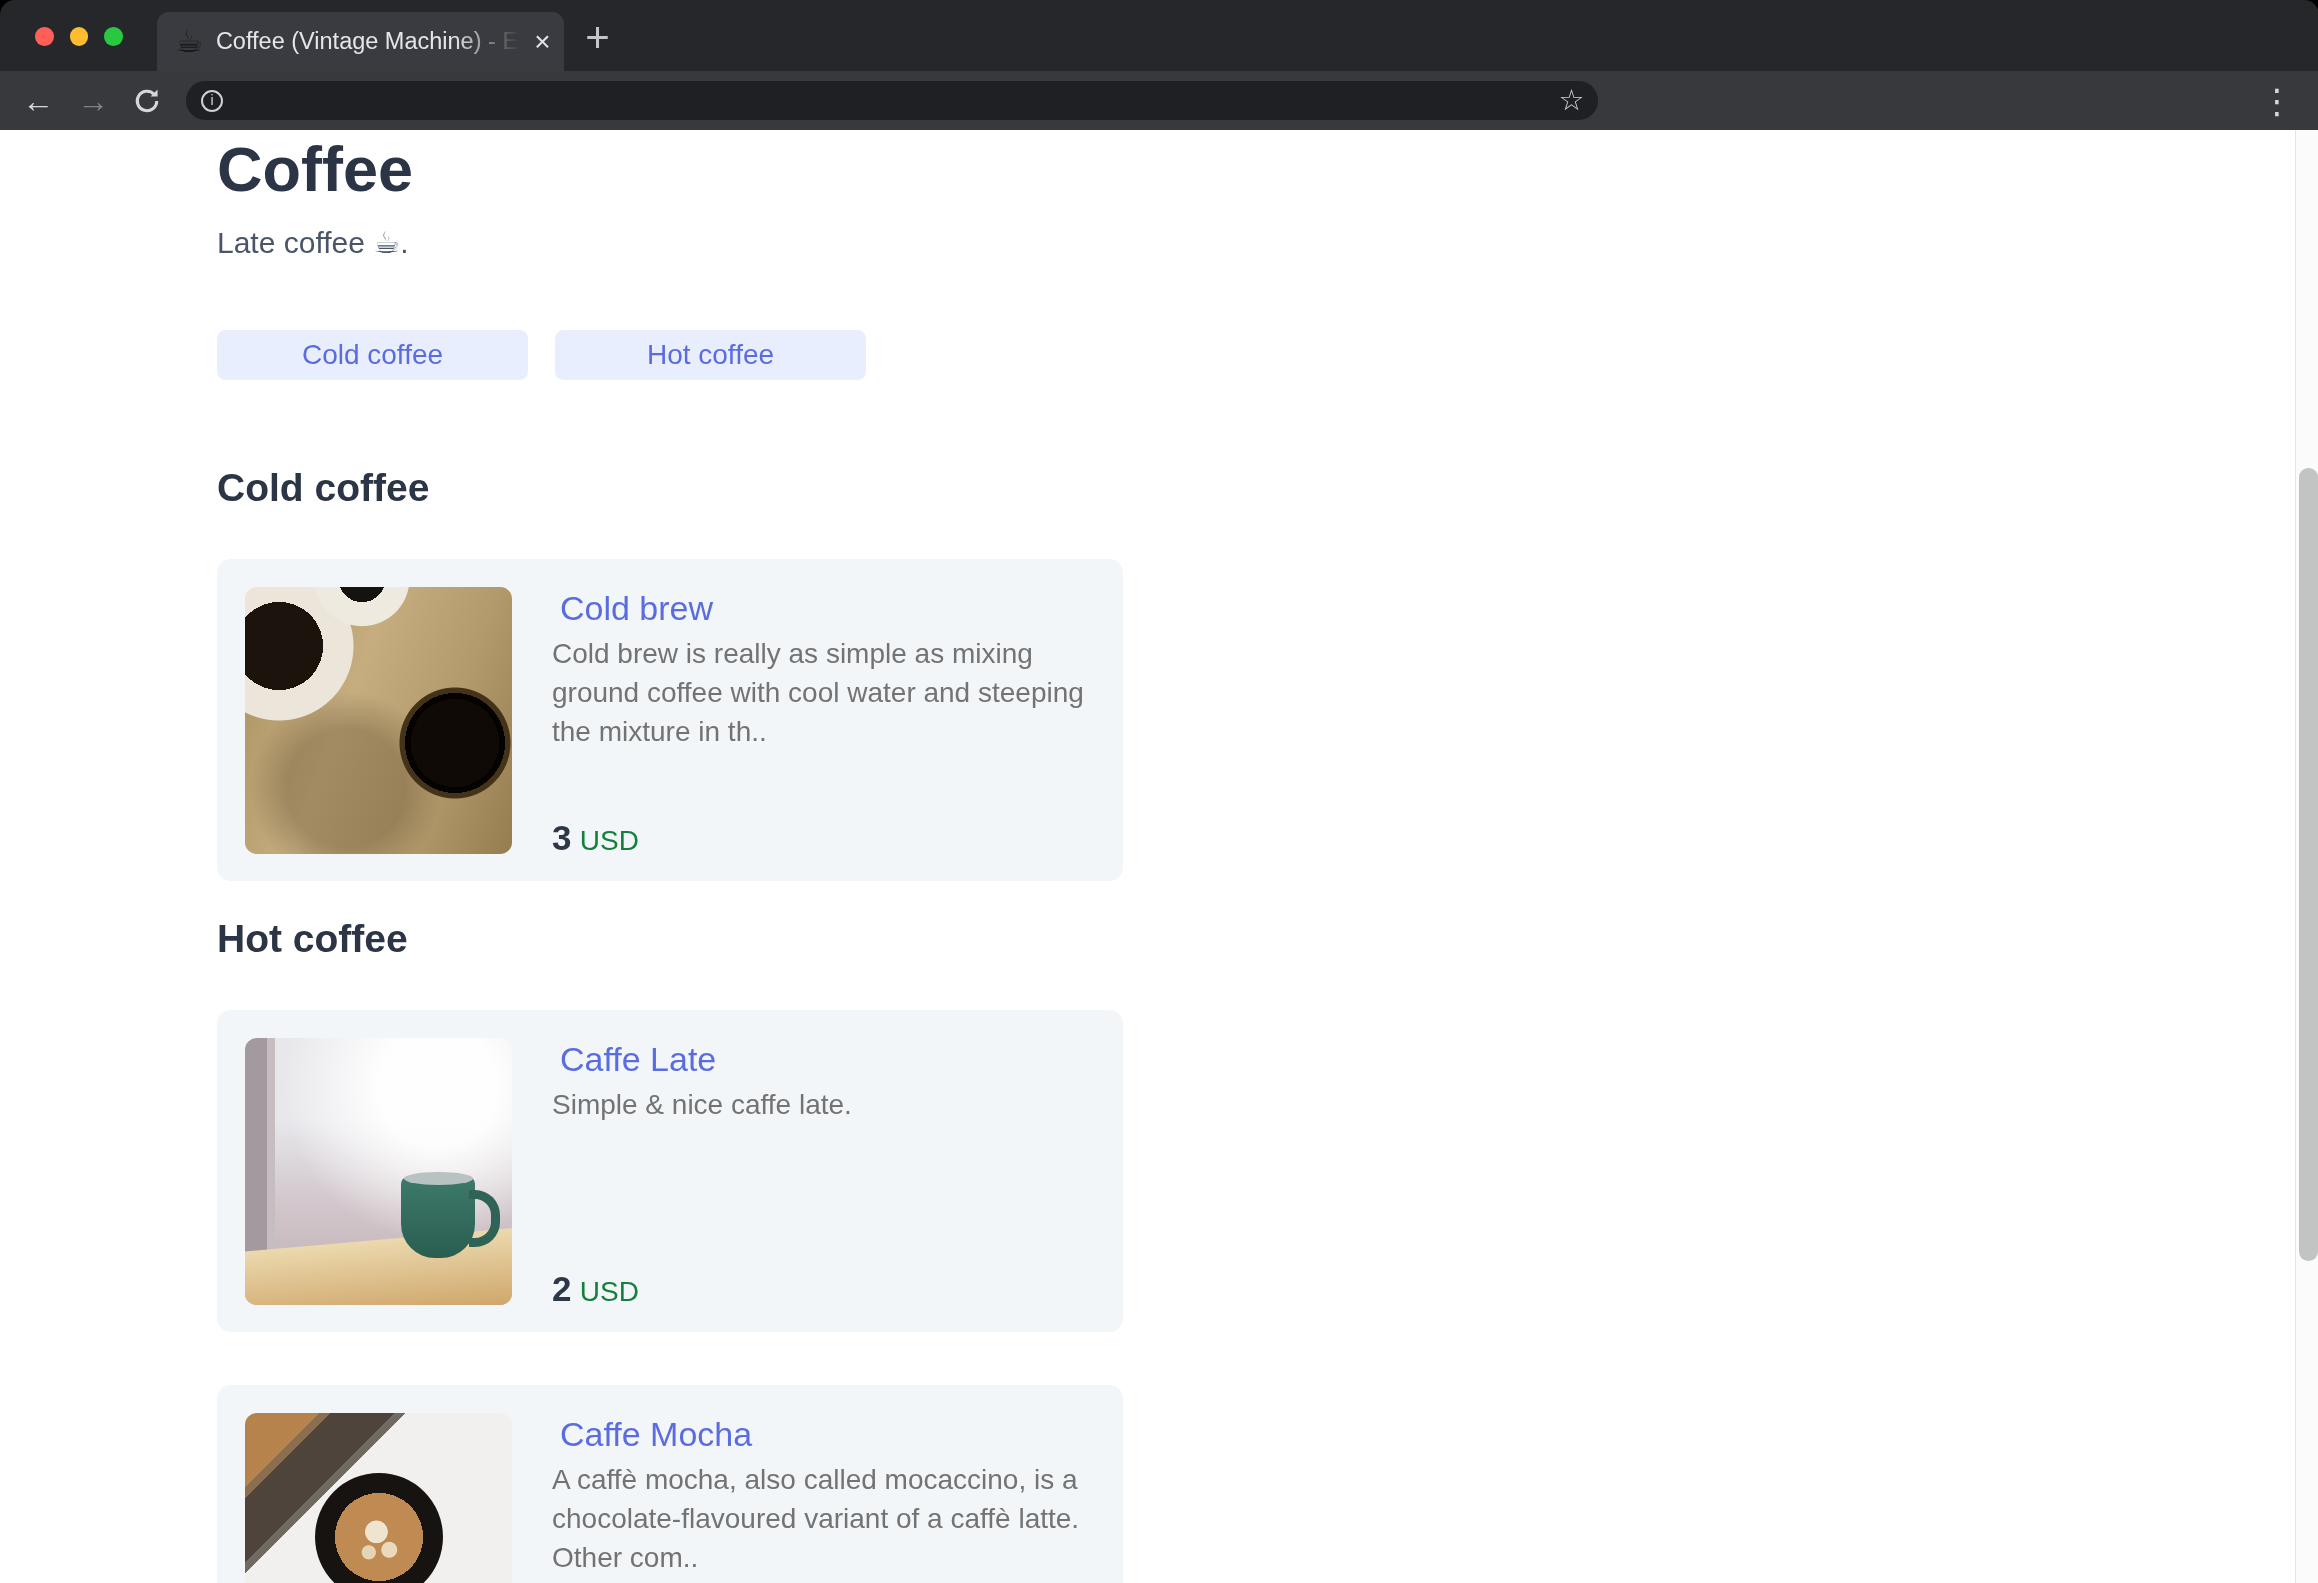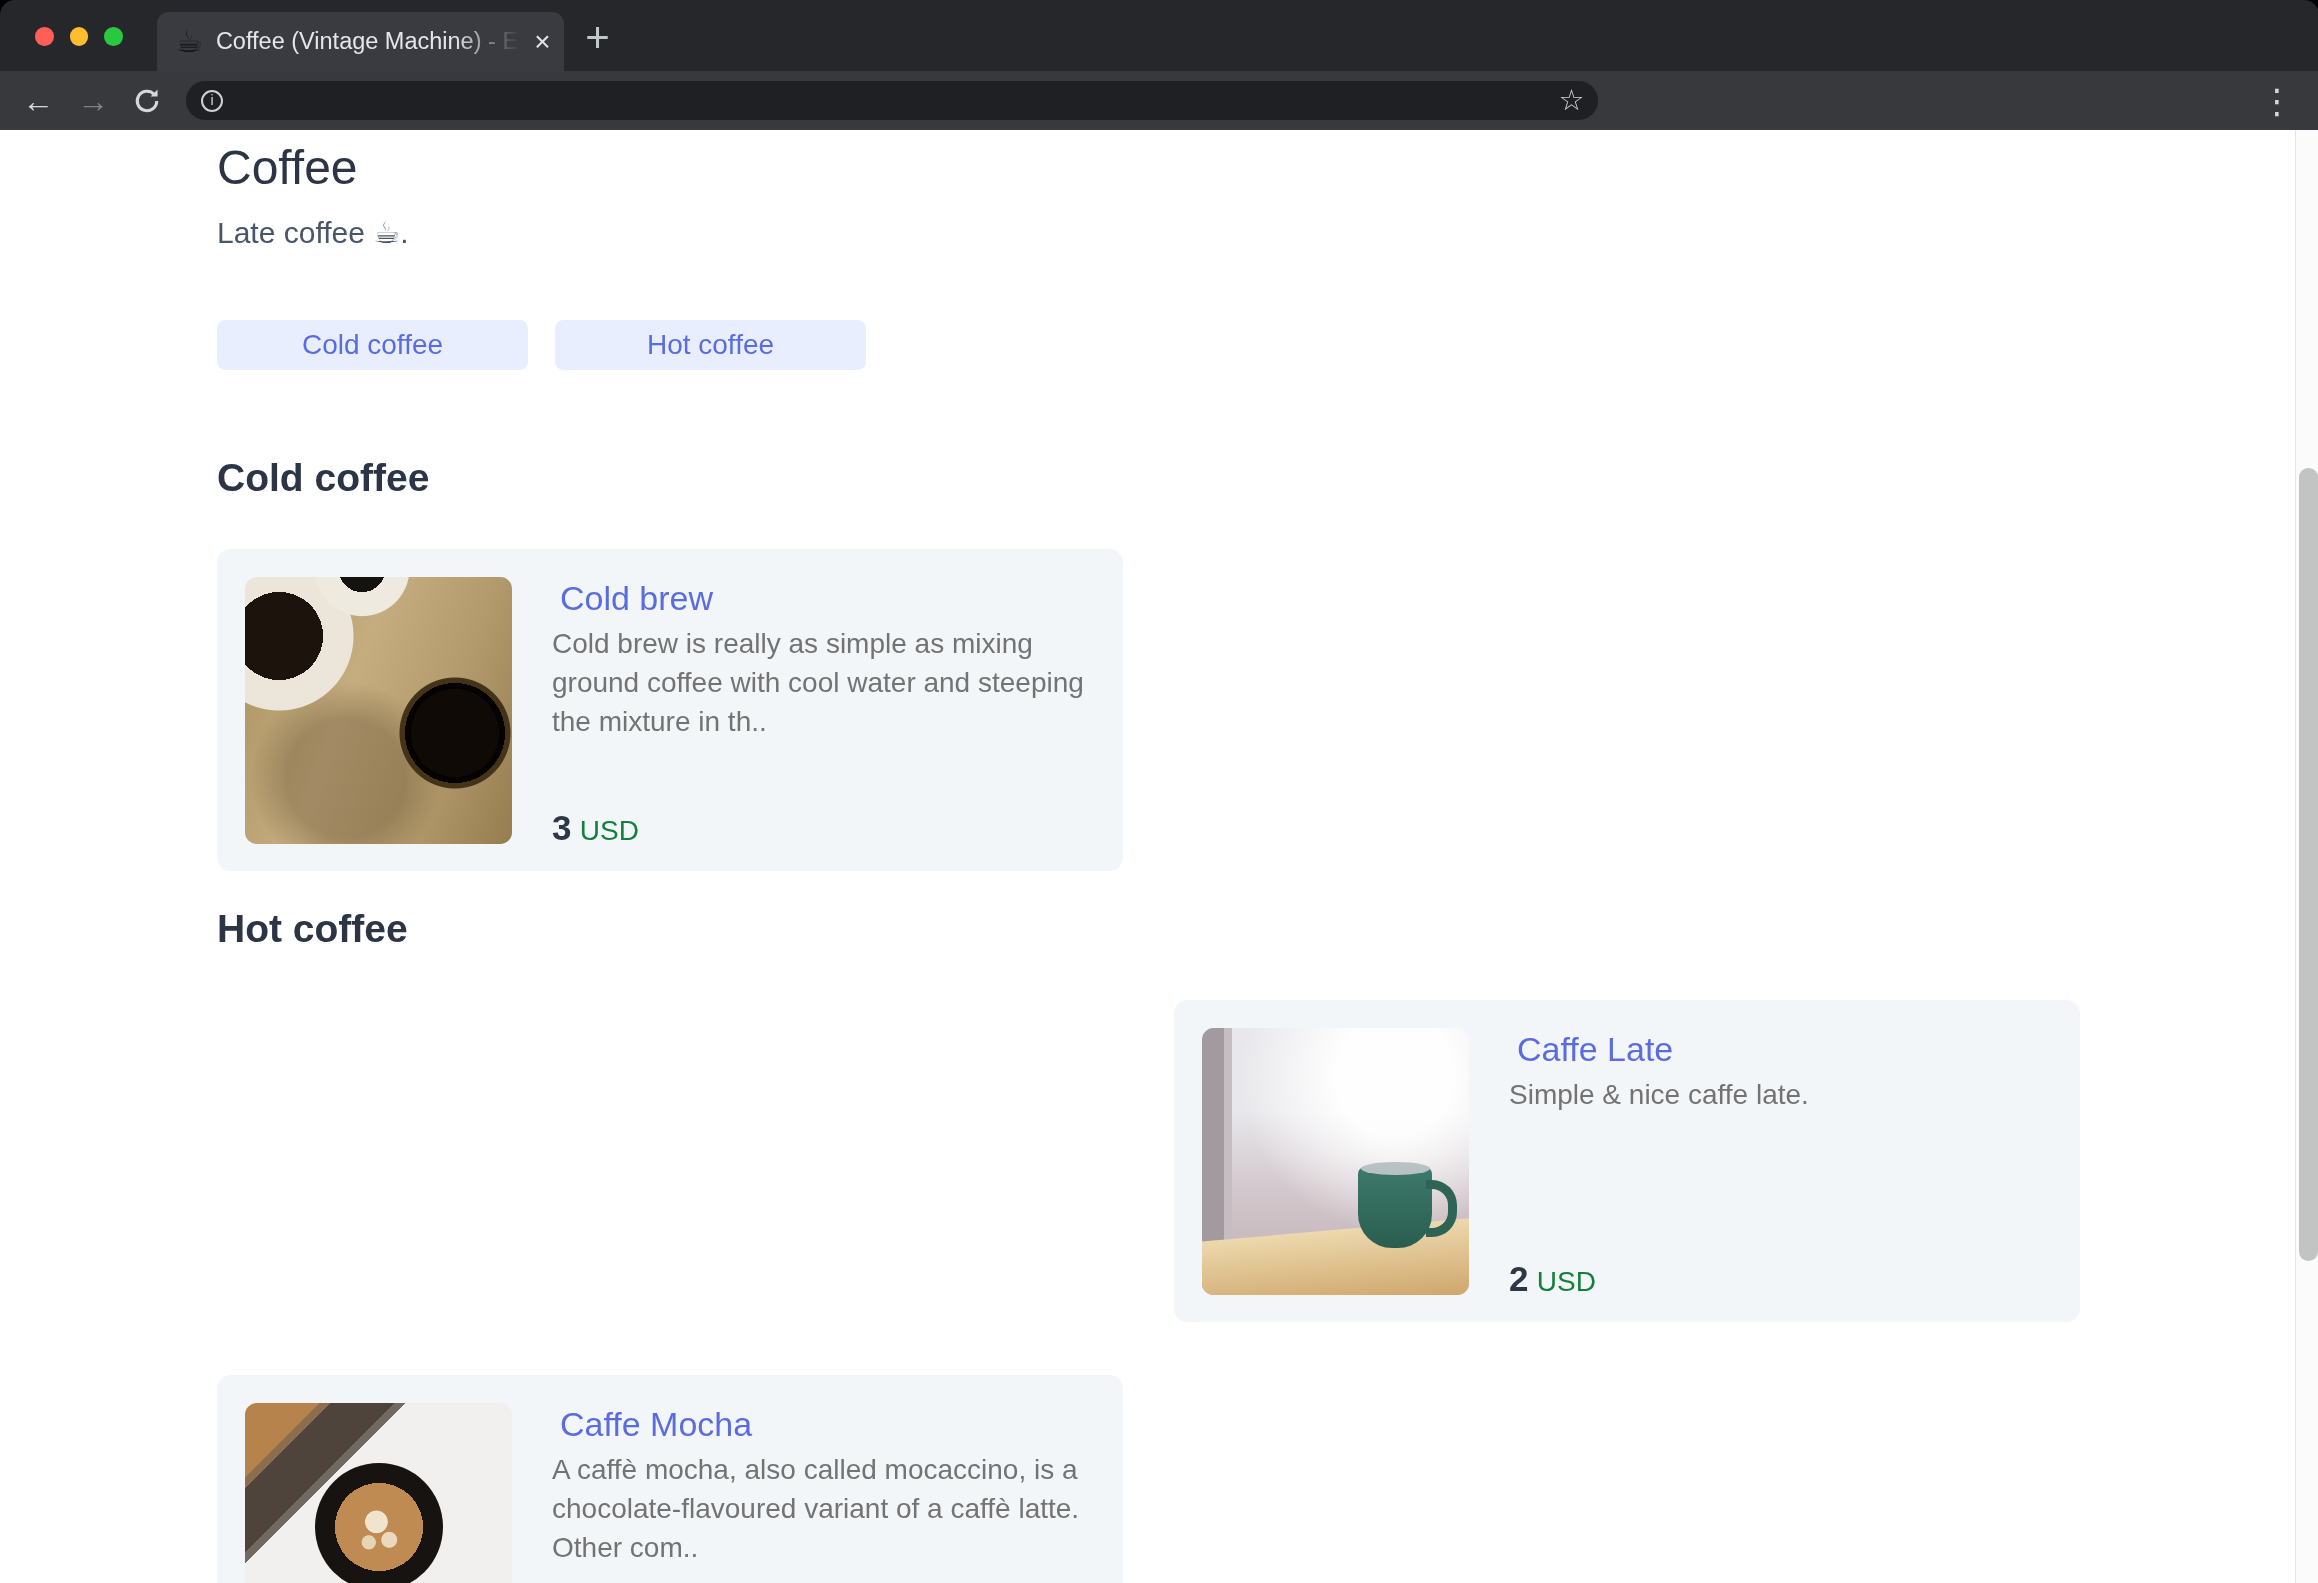--- a/index.html
+++ b/index.html
@@ -35,31 +35,31 @@
          color:#cfd1d4; font-size:14.3px; line-height:1; display:flex; align-items:center; justify-content:center; font-style:normal; }
   .star { position:absolute; right:13.4px; top:1.7px; font-size:29px; color:#cfd1d4; }
   .menu-dots { position:absolute; right:25px; top:50%; transform:translateY(-50%); font-size:34px; color:#d5d7da; }
 
   
   .viewport { position:relative; height:1454px; background:#fff; overflow:hidden; }
   .scrollbar { position:absolute; right:0; top:0; bottom:0; width:24px; background:#fafbfa; border-left:0.8px solid #e5e7e6; }
   .scroll-thumb { position:absolute; left:3.4px; top:338px; width:18.5px; height:793px; border-radius:9.2px; background:#c2c4c3; }
 
   .content { position:absolute; left:217px; top:0; width:1863px; }
-  .page-title { margin:10px 0 0; font-size:48px; font-weight:400; color:#2c3545; }
+  .page-title { margin:3px 0 0; font-size:63px; font-weight:700; color:#2c3545; }
   .subtitle { margin:20px 0 0; font-size:30px; color:#4a5568; }
   .filters { margin-top:70px; display:flex; gap:27px; }
   .filter-btn { width:311px; height:50px; border-radius:8.4px; background:#e8eefd; color:#5a6ce0;
          font-size:28px; display:flex; align-items:center; justify-content:center; border:none; }
   .section-h { margin:0; font-size:39px; font-weight:700; color:#2c3545; }
   .mt-cold { margin-top:86px; } .mt-hot { margin-top:36px; }
 
   .card { position:relative; width:906px; height:322px; background:#f3f6f9; border-radius:13.4px; }
   .card.single { margin-top:49px; }
-  .cards-row { margin-top:49px; display:flex; gap:69px;justify-content:flex-end; }
+  .cards-row { margin-top:49px; display:flex; gap:69px; }
   .card.mocha { margin-top:53px; }
   .card h3 { position:absolute; left:335px; top:22px; margin:8px; font-size:34px; font-weight:400; color:#5a6ce0; }
   .card .desc { position:absolute; left:335px; top:75px; right:30px; margin:0; font-size:28px; line-height:39px; color:#737373; }
   .price { position:absolute; left:335px; bottom:23.5px; }
   .price b { font-size:35px; color:#2d3748; font-weight:700; }
   .price span { font-size:28px; color:#15803d; margin-left:8.4px; }
 
   
   .photo { position:absolute; left:28px; top:28px; width:267px; height:267px; border-radius:11.7px; overflow:hidden; }
   .photo-coldbrew { background:

